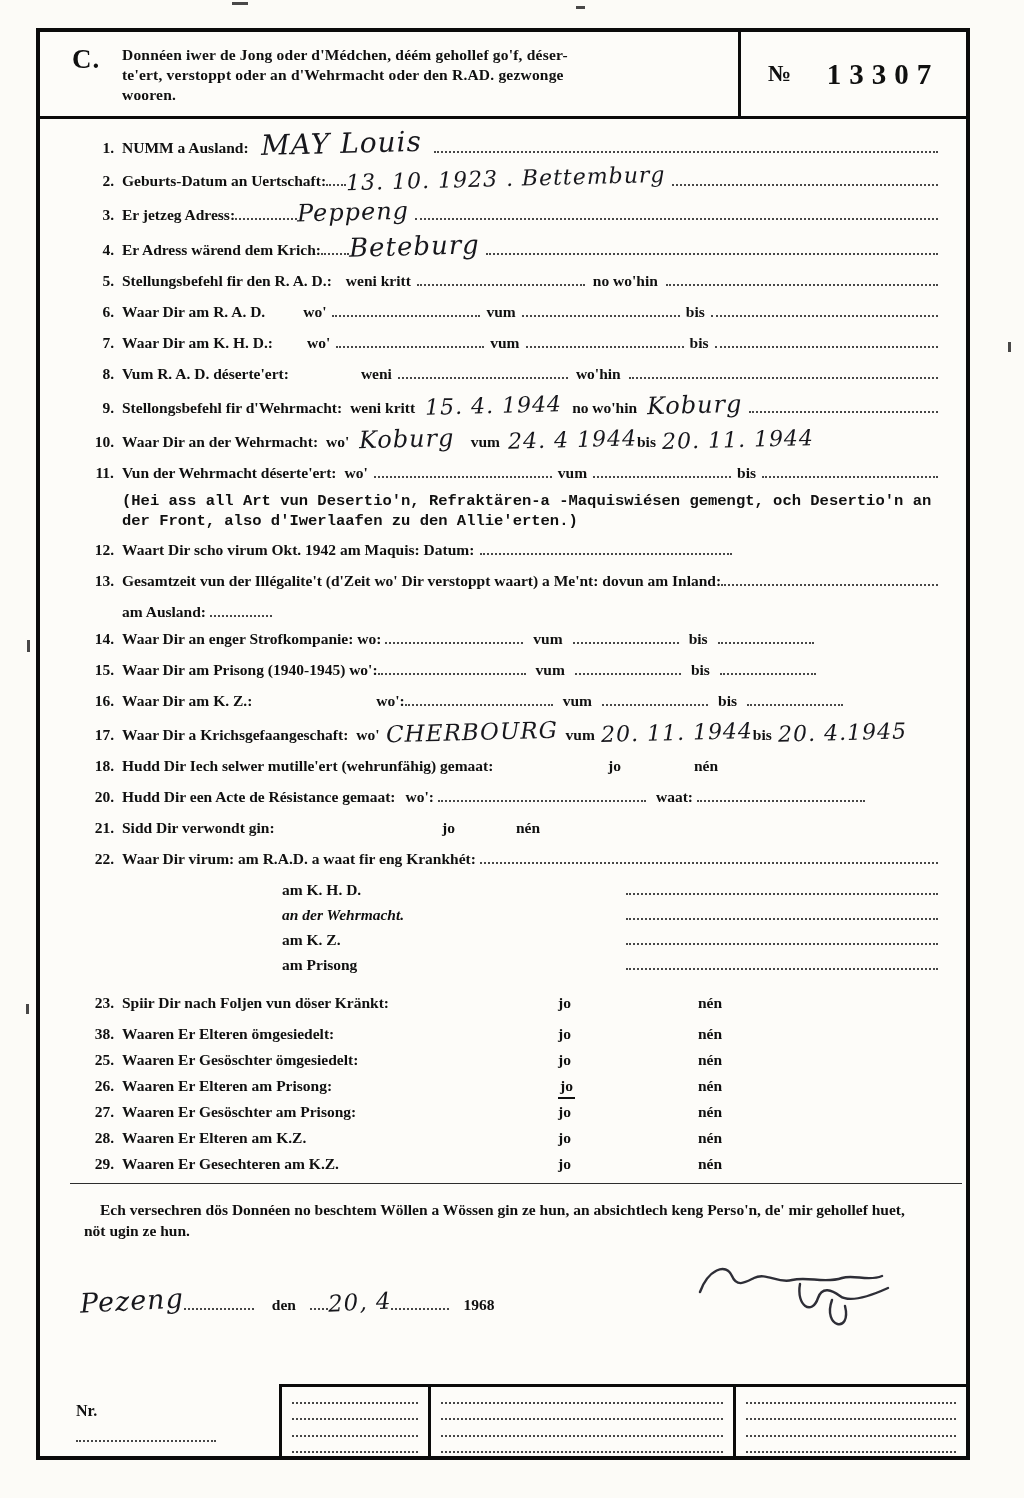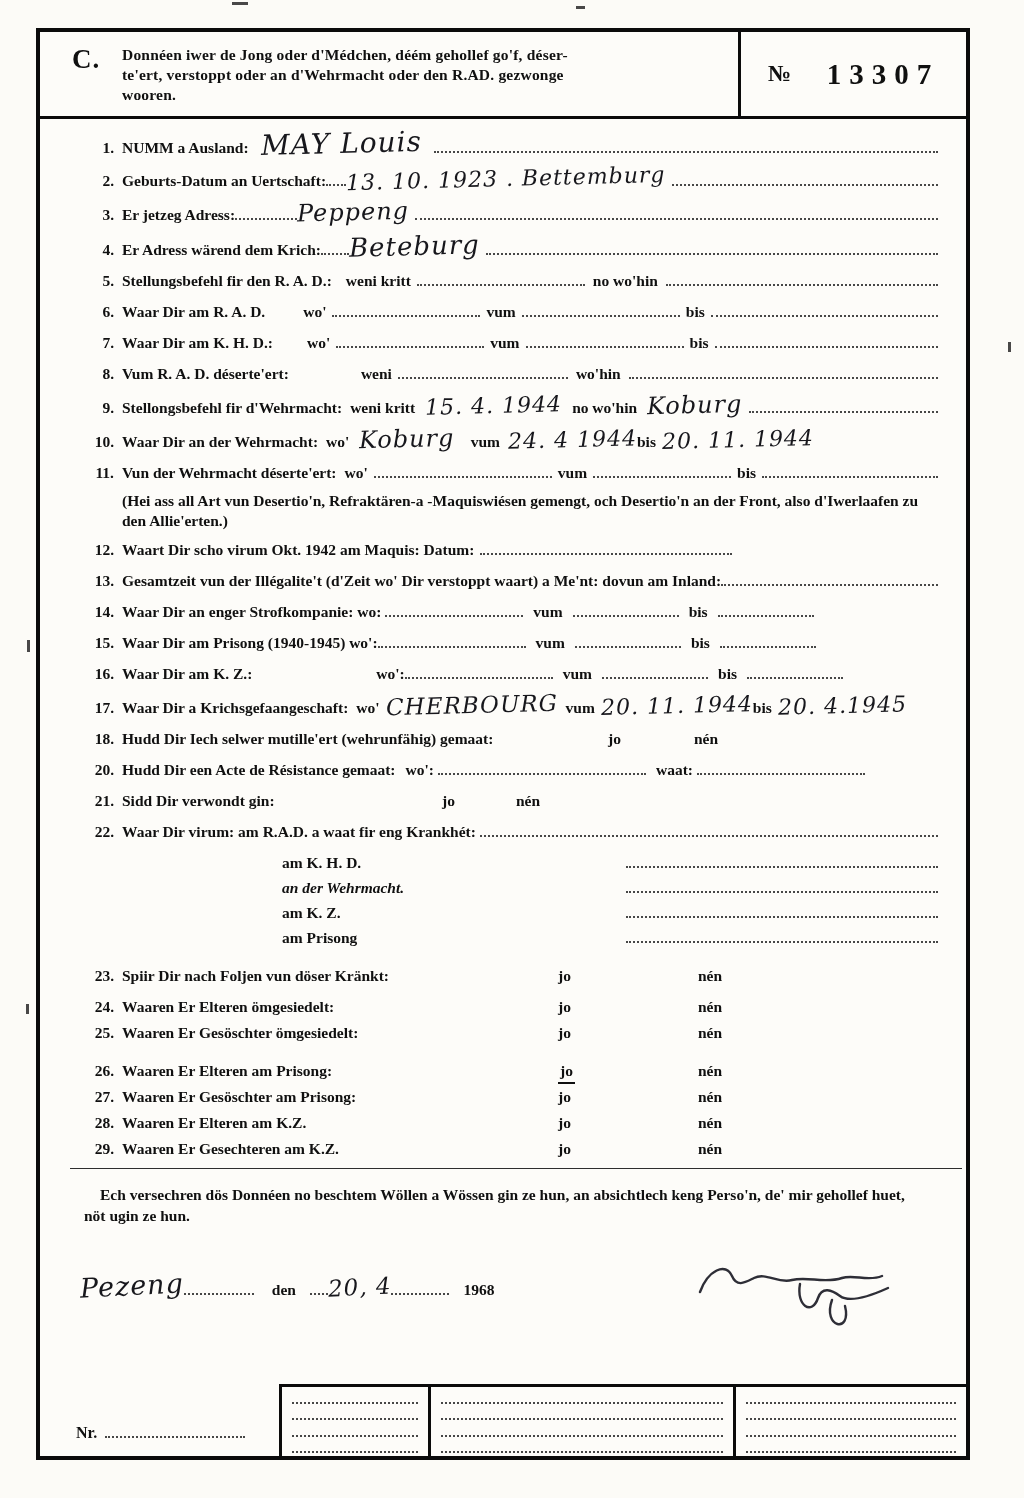--- a/index.html
+++ b/index.html
@@ -23,33 +23,33 @@
   .row { display:flex; align-items:baseline; position:relative; line-height:22px; font-size:15.5px; font-weight:bold; margin-bottom:9px; }
   .row .num { flex:none; width:34px; text-align:right; margin-right:8px; }
   .lbl { flex:none; white-space:nowrap; }
   .gapseg { flex:none; }
   .dotfill { flex:none; display:inline-block; height:14px; border-bottom:2px dotted #474747; }
   .dotfill.flex { flex:1 1 auto; }
   .hand { font-family:"DejaVu Serif", serif; font-style:italic; font-weight:500; color:#17171c;
           flex:none; letter-spacing:1px; transform:rotate(-1.5deg); white-space:nowrap; }
   .absjn { position:absolute; top:0; line-height:22px; }
   .absjn.u { border-bottom:2px solid #101010; padding:0 2px; }
-  .row.note { white-space:normal; line-height:20px; margin-top:-2px; }
+  .row.note { white-space:normal; line-height:20px; margin-top:-2px;font-family:Liberation Mono, monospace; }
   .row.note .lbl { flex:1 1 auto; white-space:normal; }
 
   
   .divider { margin:8px 4px 0 30px; border-top:1.5px solid #2e2e2e; }
   .declaration { font-size:15.5px; font-weight:bold; line-height:21px; padding:15px 36px 0 44px; text-indent:16px; }
   .placedate { display:flex; align-items:baseline; padding:44px 0 0 40px; font-size:15.5px; font-weight:bold; position:relative; }
   .placedate .hand { transform:rotate(-3deg); }
   .signature { position:absolute; left:642px; bottom:112px; }
   .signature path { stroke:#1c1c26; stroke-width:2.4; fill:none; stroke-linecap:round; opacity:0.92; }
 
   .bottom-area { position:absolute; left:0; right:0; bottom:0; height:72px; }
-  .nr-line { position:absolute; left:36px; bottom:14px; display:flex; align-items:baseline; gap:8px; font-weight:bold; font-size:16px; }
+  .nr-line { position:absolute; left:36px; bottom:14px; display:flex; align-items:baseline; gap:8px; font-weight:bold; font-size:16px;flex-direction:column; }
   .bottom-table { position:absolute; left:239px; right:0; top:0; bottom:0; border-top:3px solid #0b0b0b; display:flex; }
   .bt-cell { border-left:3px solid #0b0b0b; padding:5px 10px 3px; display:flex; flex-direction:column; justify-content:space-between; }
   .dotline { border-bottom:2px dotted #474747; height:12px; }
 
   
   .artifact { position:absolute; background:#1c1c1c; opacity:0.8; }
 </style>
 </head>
 <body>
 
@@ -218,20 +218,26 @@
           <span class="num">12.</span>
           <span class="lbl">Waart Dir scho virum Okt. 1942 am Maquis:  Datum:</span>
           <span class="gapseg" style="width: 6px;"></span>
           <span class="dotfill" style="width: 252px;"></span>
         </div>
         <div class="row">
           <span class="num">13.</span>
           <span class="lbl">Gesamtzeit vun der Illégalite't (d'Zeit wo' Dir verstoppt waart) a Me'nt: dovun am Inland:</span>
           <span class="dotfill flex"></span>
         </div>
+        <div class="row" style="margin-bottom: 5px;">
+          <span class="num"></span>
+          <span class="lbl">am Ausland:</span>
+          <span class="gapseg" style="width: 4px;"></span>
+          <span class="dotfill" style="width: 62px;"></span>
+        </div>
         <div class="row">
           <span class="num">14.</span>
           <span class="lbl">Waar Dir an enger Strofkompanie:  wo:</span>
           <span class="gapseg" style="width: 4px;"></span>
           <span class="dotfill" style="width: 138px;"></span>
           <span class="gapseg" style="width: 10px;"></span>
           <span class="lbl">vum</span>
           <span class="gapseg" style="width: 10px;"></span>
           <span class="dotfill" style="width: 106px;"></span>
           <span class="gapseg" style="width: 10px;"></span>
@@ -332,26 +338,26 @@
           <span class="lbl" style="width: 344px;">am Prisong</span>
           <span class="dotfill flex"></span>
         </div>
         <div class="row" style="">
           <span class="num">23.</span>
           <span class="lbl">Spiir Dir nach Foljen vun döser Kränkt:</span>
           <span class="absjn" style="left: 478px;">jo</span>
           <span class="absjn" style="left: 618px;">nén</span>
         </div>
         <div class="row" style="margin-bottom: 4px;">
-          <span class="num">24.</span>
+          <span class="num">38.</span>
           <span class="lbl">Waaren Er Elteren ömgesiedelt:</span>
           <span class="absjn" style="left: 478px;">jo</span>
           <span class="absjn" style="left: 618px;">nén</span>
         </div>
-        <div class="row" style="margin-bottom: 16px;">
+        <div class="row" style="margin-bottom: 4px;">
           <span class="num">25.</span>
           <span class="lbl">Waaren Er Gesöschter ömgesiedelt:</span>
           <span class="absjn" style="left: 478px;">jo</span>
           <span class="absjn" style="left: 618px;">nén</span>
         </div>
         <div class="row" style="margin-bottom: 4px;">
           <span class="num">26.</span>
           <span class="lbl">Waaren Er Elteren am Prisong:</span>
           <span class="absjn u" style="left: 478px;">jo</span>
           <span class="absjn" style="left: 618px;">nén</span>

